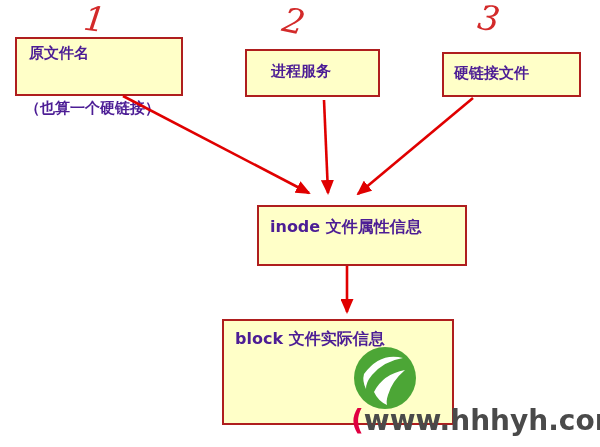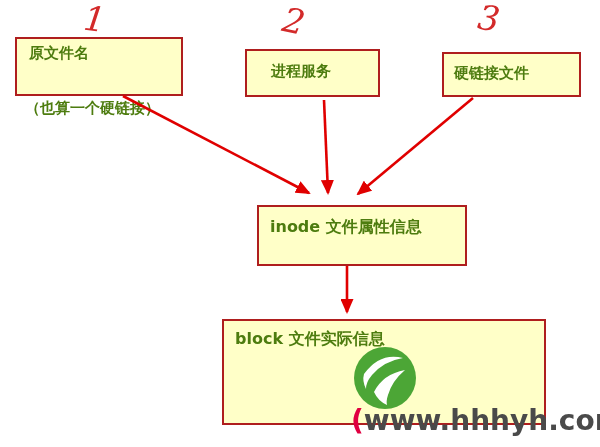--- a/index.html
+++ b/index.html
@@ -10,33 +10,33 @@
     background: #ffffff;
     overflow: hidden;
     font-family: "DejaVu Sans", sans-serif;
   }
   
   .node {
     position: absolute;
     box-sizing: border-box;
     background: #FFFFC8;
     border: 2px solid #AF1E1E;
-    color: #4d7c0f;
+    color: #4c1d95;
     font-weight: bold;
     font-size: 15px;
     line-height: 1.25;
     z-index: 2;
   }
   .node .line { display: block; }
   #node-source-file   { left: 15px;  top: 37px;  width: 168px; height: 59px;  padding: 5px 4px 0 12px; }
   #node-source-file .line2 { margin-left: -4px; margin-top: 36px; }
   #node-process       { left: 245px; top: 49px;  width: 135px; height: 48px;  padding: 11px 4px 0 24px; }
   #node-hardlink      { left: 442px; top: 52px;  width: 139px; height: 45px;  padding: 10px 4px 0 10px; }
   #node-inode         { left: 257px; top: 205px; width: 210px; height: 61px;  padding: 10px 4px 0 11px; font-size: 16px; }
-  #node-block         { left: 222px; top: 319px; width: 324px; height: 106px; padding: 8px 4px 0 11px;  font-size: 16px; }
+  #node-block         { left: 222px; top: 319px; width: 232px; height: 106px; padding: 8px 4px 0 11px;  font-size: 16px; }
   
   .hand-num {
     position: absolute;
     color: #D32A2A;
     font-family: "DejaVu Serif", serif;
     font-style: italic;
     font-size: 34px;
     line-height: 1;
     z-index: 3;
     user-select: none;

